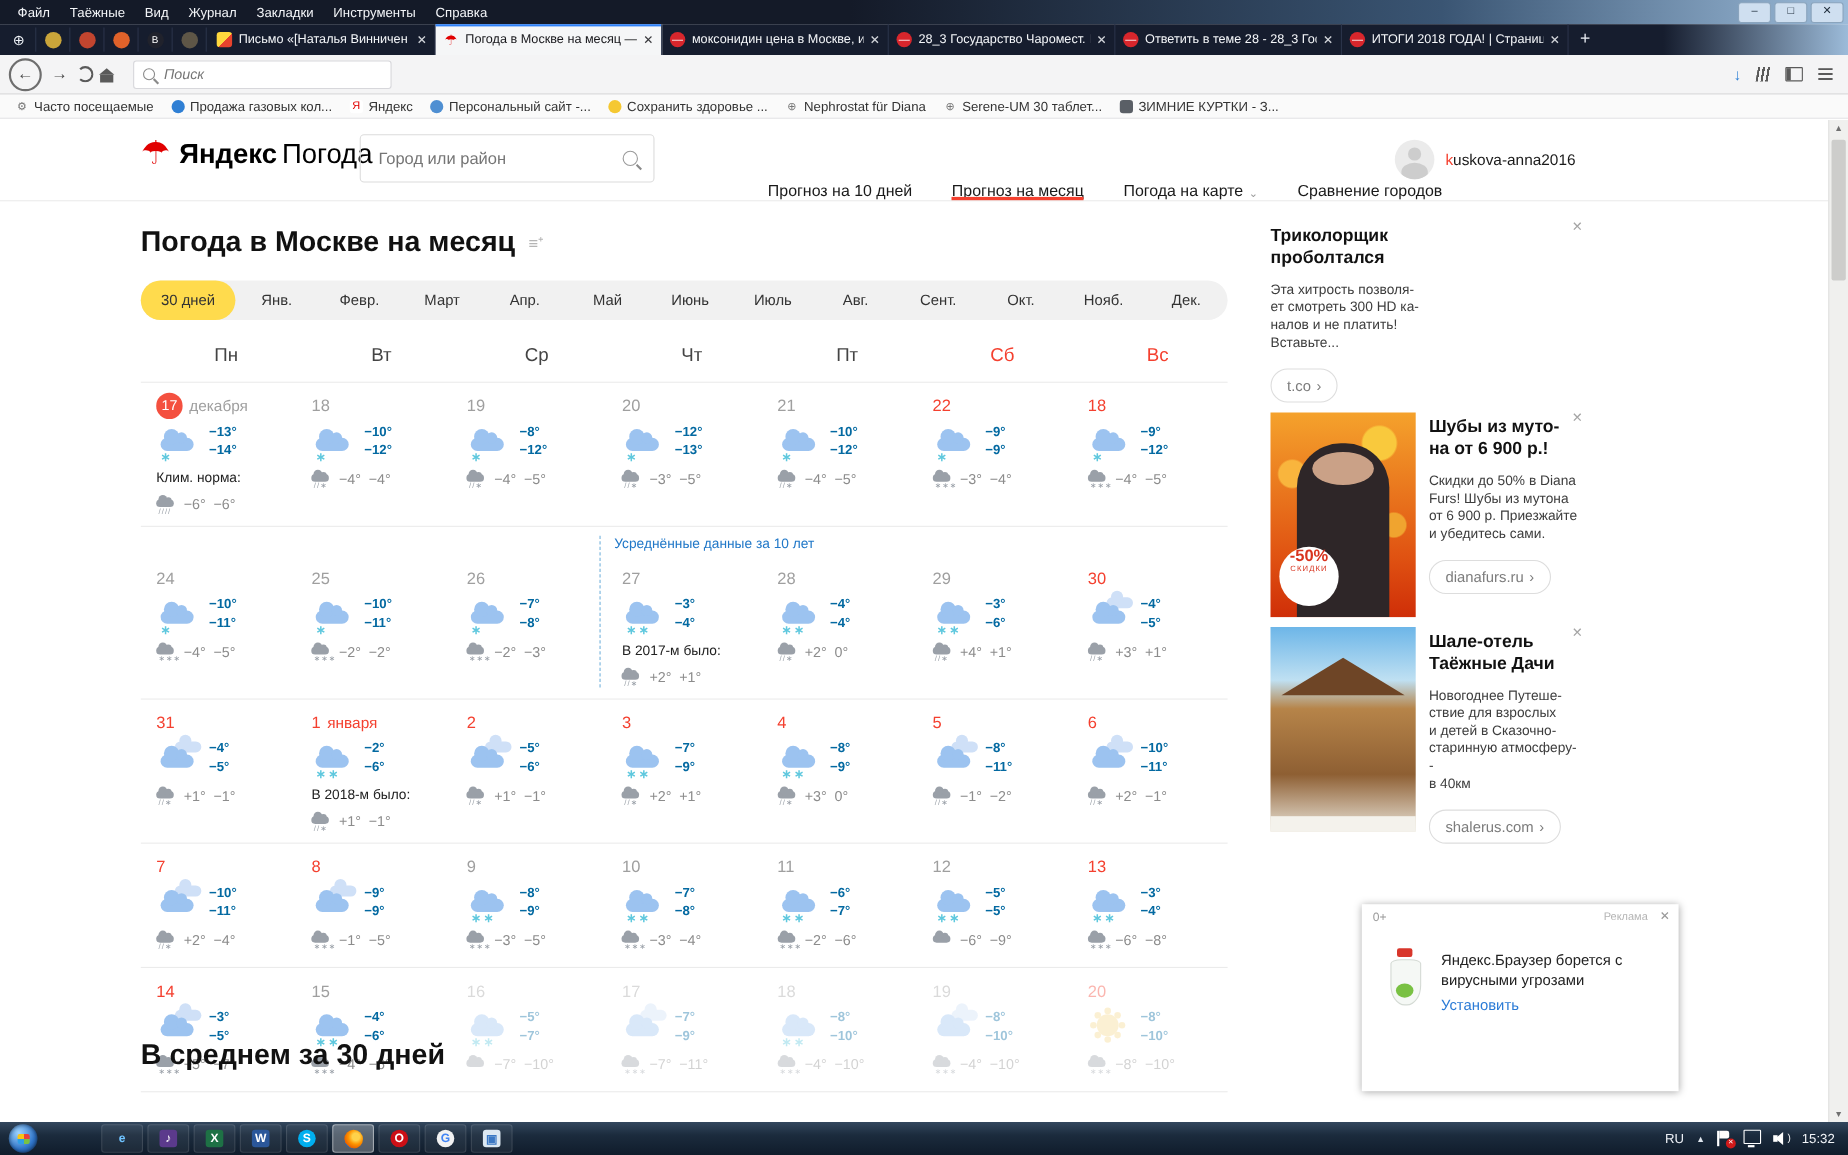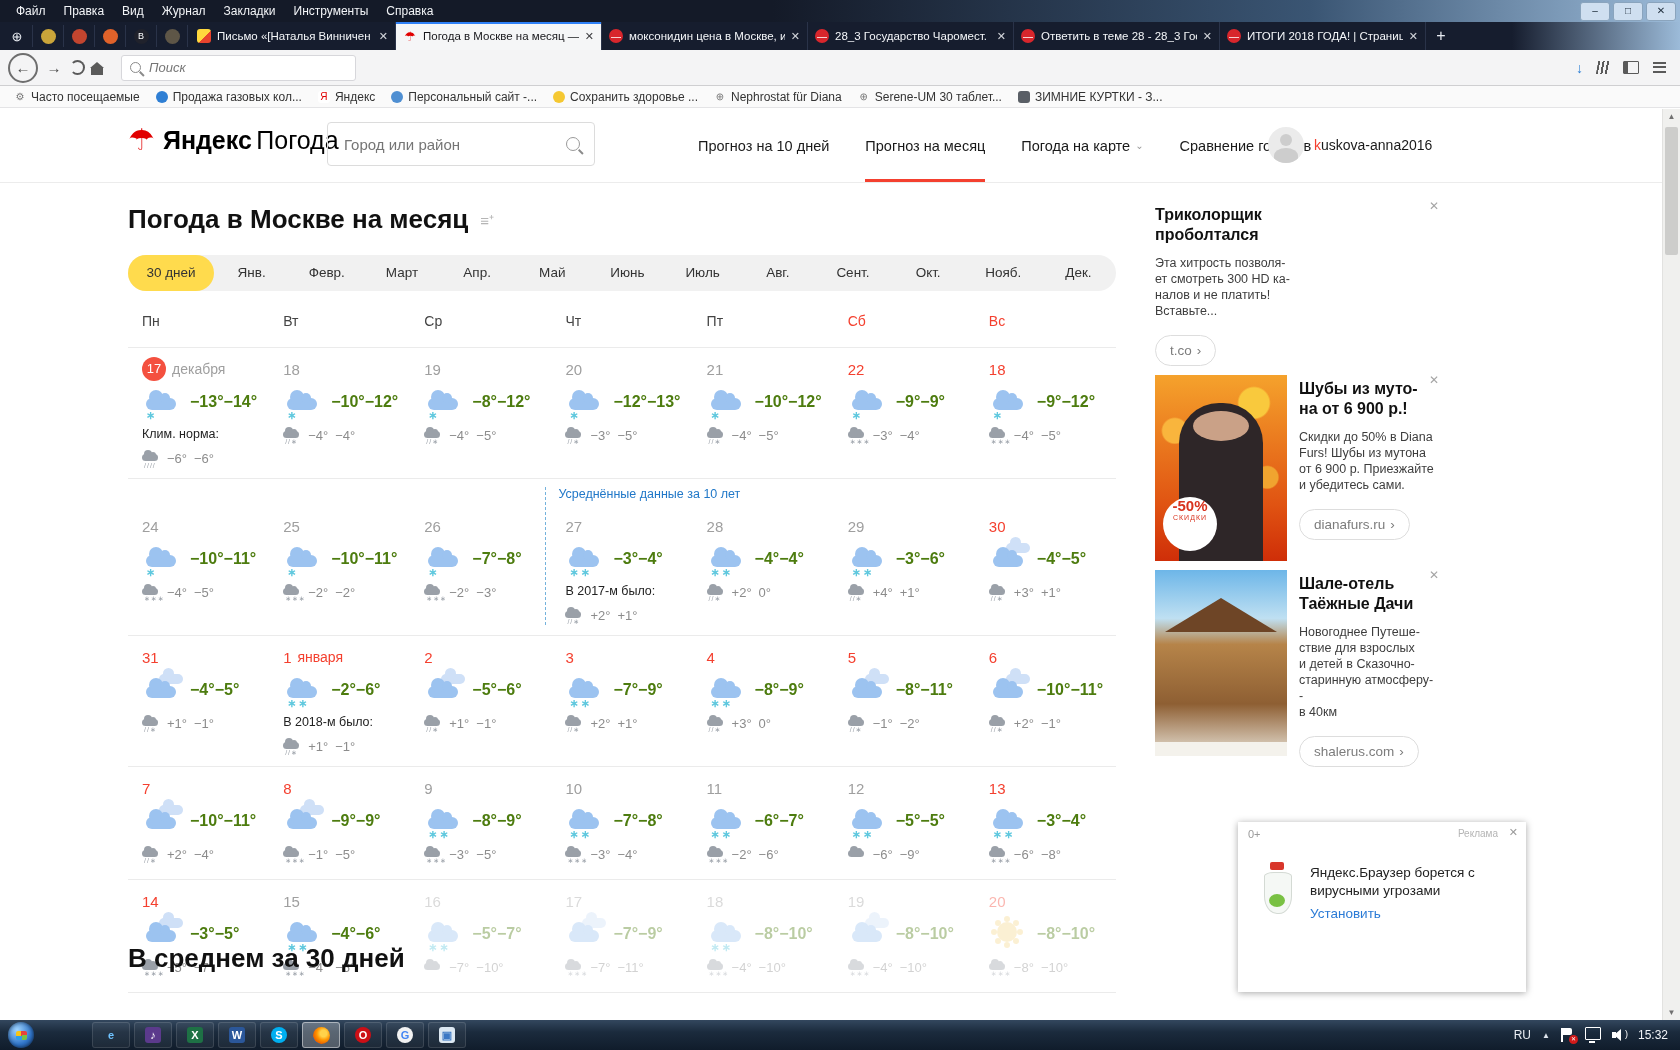--- a/index.html
+++ b/index.html
@@ -57,36 +57,36 @@
   #content{position:absolute;top:109px;left:0;right:0;height:911px;background:#fff;overflow:hidden;}
   #siteheader{position:absolute;top:0;left:0;right:17px;height:73px;border-bottom:1px solid #ececec;}
   .logo{position:absolute;left:128px;top:16px;display:flex;align-items:center;gap:8px;}
   .logo-umb{font-size:30px;color:#e10000;line-height:30px;}
   .logo-t1{font-size:25px;font-weight:700;color:#000;}
   .logo-t2{font-size:25px;font-weight:300;color:#000;}
   .citybox{position:absolute;left:327px;top:13px;width:268px;height:44px;border:1px solid #dcdcdc;border-radius:4px;display:flex;align-items:center;box-sizing:border-box;padding:0 14px;}
   .citybox input{flex:1;border:none;outline:none;font-size:15px;color:#999;background:transparent;font-family:"Liberation Sans",sans-serif;}
   .citybox .i-search{width:12px;height:12px;border-color:#9a9a9a;}
   #sitenav{position:absolute;left:698px;top:0;height:73px;display:flex;align-items:center;gap:36px;}
-  .snav{position:relative;font-size:14.5px;color:#1a1a1a;height:100%;display:flex;align-items:center;gap:5px;}
+  .snav{position:relative;font-size:14.5px;color:#1a1a1a;height:100%;display:flex;align-items:flex-end;gap:5px;}
   .snav.active::after{content:"";position:absolute;left:0;right:0;bottom:0;height:3px;background:var(--red,#f4402f);}
   .chev{font-size:10px;color:#999;}
   .userbox{position:absolute;left:1268px;top:18px;display:flex;align-items:center;gap:10px;}
   .avatar{width:36px;height:36px;border-radius:50%;background:#ebebeb;position:relative;overflow:hidden;}
   .avatar::before{content:"";position:absolute;top:7px;left:12px;width:12px;height:12px;border-radius:50%;background:#cdcdcd;}
   .avatar::after{content:"";position:absolute;top:21px;left:6px;width:24px;height:16px;border-radius:50% 50% 0 0;background:#cdcdcd;}
   .uname{font-size:14px;color:#1a1a1a;}
   .uname b{color:var(--red,#f4402f);font-weight:400;}
   #pagetitle{position:absolute;left:128px;top:95px;font-size:26px;font-weight:700;color:#111;display:flex;align-items:center;gap:12px;}
   .title-ico{font-size:15px;color:#b5b5b5;font-weight:400;}
   #monthtabs{position:absolute;left:128px;top:146px;width:988px;height:36px;background:#f1f1f1;border-radius:18px;display:flex;align-items:center;}
   .mtab{flex:1;text-align:center;font-size:13.5px;color:#333;line-height:36px;}
   .mtab.active{flex:none;width:86px;background:var(--yellow,#ffdb4d);border-radius:18px;height:36px;font-weight:400;}
   #weekdays{position:absolute;left:128px;top:204px;width:988px;display:grid;grid-template-columns:repeat(7,1fr);}
-  .wd{font-size:14px;color:#444;padding-left:14px;}
+  .wd{font-size:17px;color:#444;padding-left:14px;text-align:center;}
   .wd.red{color:var(--red,#f4402f);}
   #weeks{position:absolute;left:128px;top:238px;width:988px;}
   .wk{position:relative;display:grid;grid-template-columns:repeat(7,1fr);border-top:1px solid #ebebeb;padding:10px 0 12px;min-height:90px;}
   .wk.avg{padding-top:36px;}
   .wk:last-child{border-bottom:1px solid #ebebeb;}
   .avg-overlay{position:absolute;left:calc(100%*3/7 - 6px);top:8px;bottom:10px;border-left:1px dashed #74b2dc;}
   .avg-label{position:absolute;left:12px;top:0;font-size:12.5px;color:#2178c8;white-space:nowrap;}
   .cell{padding-left:14px;box-sizing:border-box;}
   .cell.dim{opacity:.38;}
   .dhead{height:22px;display:flex;align-items:center;gap:6px;}
@@ -97,21 +97,21 @@
   .cell.red .mlab{color:var(--red,#f4402f);}
   .wrow{display:flex;align-items:center;gap:6px;margin-top:4px;}
   .wi{position:relative;width:42px;height:34px;flex:none;}
   .cloudA{position:absolute;left:4px;bottom:8px;width:30px;height:12px;border-radius:8px;background:#9cc3f0;}
   .cloudA::before{content:"";position:absolute;left:3px;top:-8px;width:14px;height:14px;border-radius:50%;background:#9cc3f0;}
   .cloudA::after{content:"";position:absolute;left:14px;top:-5px;width:10px;height:10px;border-radius:50%;background:#9cc3f0;}
   .cloudB{position:absolute;right:1px;top:2px;width:24px;height:10px;border-radius:7px;background:#cfe0f7;}
   .cloudB::before{content:"";position:absolute;left:4px;top:-6px;width:11px;height:11px;border-radius:50%;background:#cfe0f7;}
   .flk{position:absolute;left:4px;bottom:-4px;color:#5fc8de;font-size:11px;letter-spacing:2px;font-weight:700;}
   .sun{position:absolute;left:8px;top:6px;width:20px;height:20px;border-radius:50%;background:#f7d98e;box-shadow:0 -13px 0 -7px #f7d98e,0 13px 0 -7px #f7d98e,13px 0 0 -7px #f7d98e,-13px 0 0 -7px #f7d98e,9px -9px 0 -7px #f7d98e,-9px -9px 0 -7px #f7d98e,9px 9px 0 -7px #f7d98e,-9px 9px 0 -7px #f7d98e;}
-  .temps{display:flex;flex-direction:row;font-size:16px;font-weight:700;color:#4d7c0f;line-height:17px;}
+  .temps{display:flex;flex-direction:column;font-size:12px;font-weight:700;color:#0369a1;line-height:17px;}
   .note{font-size:12.5px;color:#222;margin-top:9px;}
   .prow{display:flex;align-items:center;gap:7px;margin-top:10px;font-size:13px;color:#8c8c8c;}
   .pi{position:relative;width:18px;height:15px;flex:none;}
   .pc{position:absolute;top:3px;left:0;width:16px;height:7px;border-radius:5px;background:#9aa0a8;}
   .pc::before{content:"";position:absolute;left:2px;top:-4px;width:8px;height:8px;border-radius:50%;background:#9aa0a8;}
   .pc::after{content:"";position:absolute;left:8px;top:-2px;width:6px;height:6px;border-radius:50%;background:#9aa0a8;}
   .pm{position:absolute;left:2px;bottom:-3px;font-size:7px;color:#9aa0a8;letter-spacing:1px;}
   #bottomhead{position:absolute;left:128px;top:834px;font-size:26px;font-weight:700;color:#111;}
   
   #ads{position:absolute;left:1155px;top:92px;width:282px;}
@@ -173,21 +173,21 @@
   .i-vol .wv{position:absolute;right:-1px;top:0;font-size:9px;color:#fff;}
   .tr-time{font-size:12px;color:#f2f5f9;}
 </style>
 </head>
 <body>
 
 <div class="screen">
 
   <div id="menubar">
       <span class="mi">Файл</span>
-      <span class="mi">Правка</span>
+      <span class="mi">Таёжные</span>
       <span class="mi">Вид</span>
       <span class="mi">Журнал</span>
       <span class="mi">Закладки</span>
       <span class="mi">Инструменты</span>
       <span class="mi">Справка</span>
     </div>
   <div class="win-controls">
       <span class="wbtn">–</span>
       <span class="wbtn">□</span>
       <span class="wbtn">✕</span>

